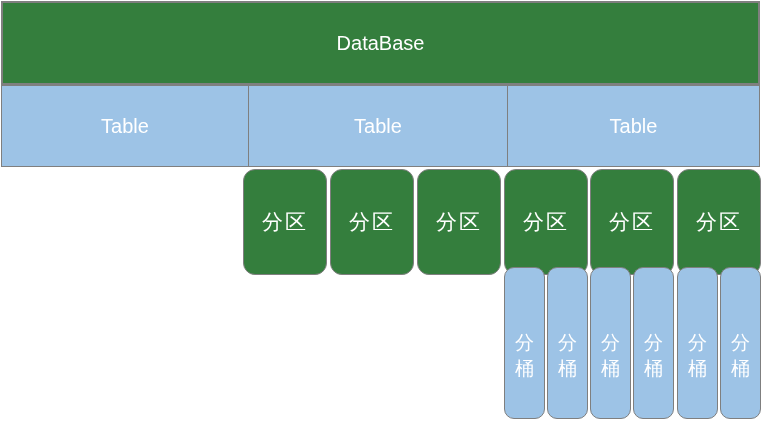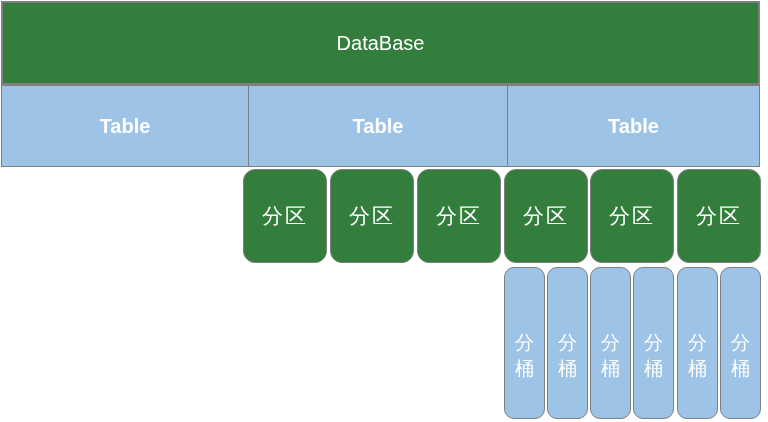--- a/index.html
+++ b/index.html
@@ -26,27 +26,26 @@
   .db{
     left:1px;top:1px;width:759px;height:84px;
     background:var(--green);
     border-width:2px;
     font-size:20px;
   }
   .table{
     top:85px;height:82px;
     background:var(--blue);
     font-size:20px;
-    font-weight:bold;
   }
   .t1{left:1px;width:248px;}
   .t2{left:248px;width:260px;}
   .t3{left:507px;width:253px;}
   .partition{
-    top:169px;height:94px;width:84px;
+    top:169px;height:106px;width:84px;
     background:var(--green);
     border-radius:12px;
     font-size:21px;
     letter-spacing:2px;
   }
   .p1{left:243px;}.p2{left:330px;}.p3{left:417px;}
   .p4{left:504px;}.p5{left:590px;}.p6{left:677px;}
   .bucket{
     top:267px;height:152px;width:41px;
     background:var(--blue);

